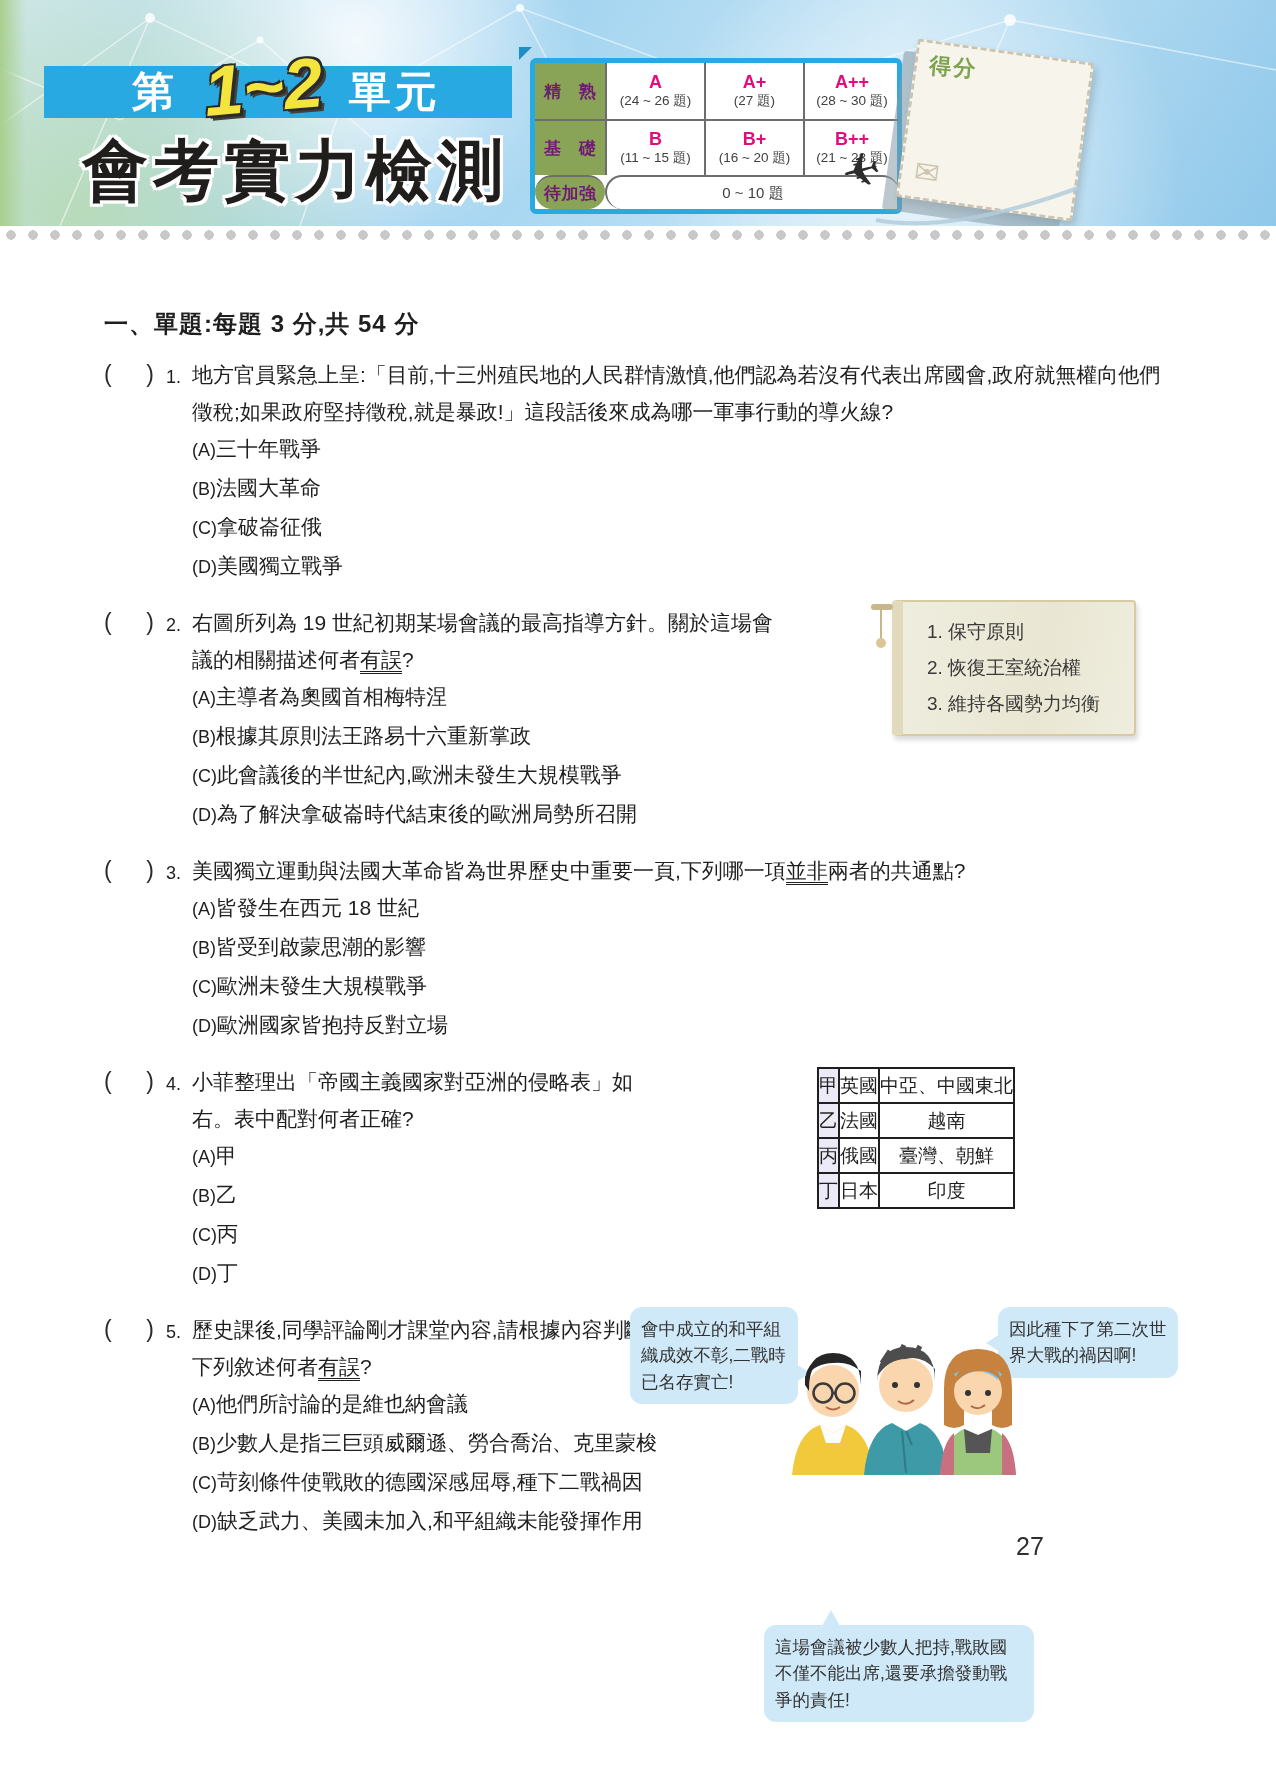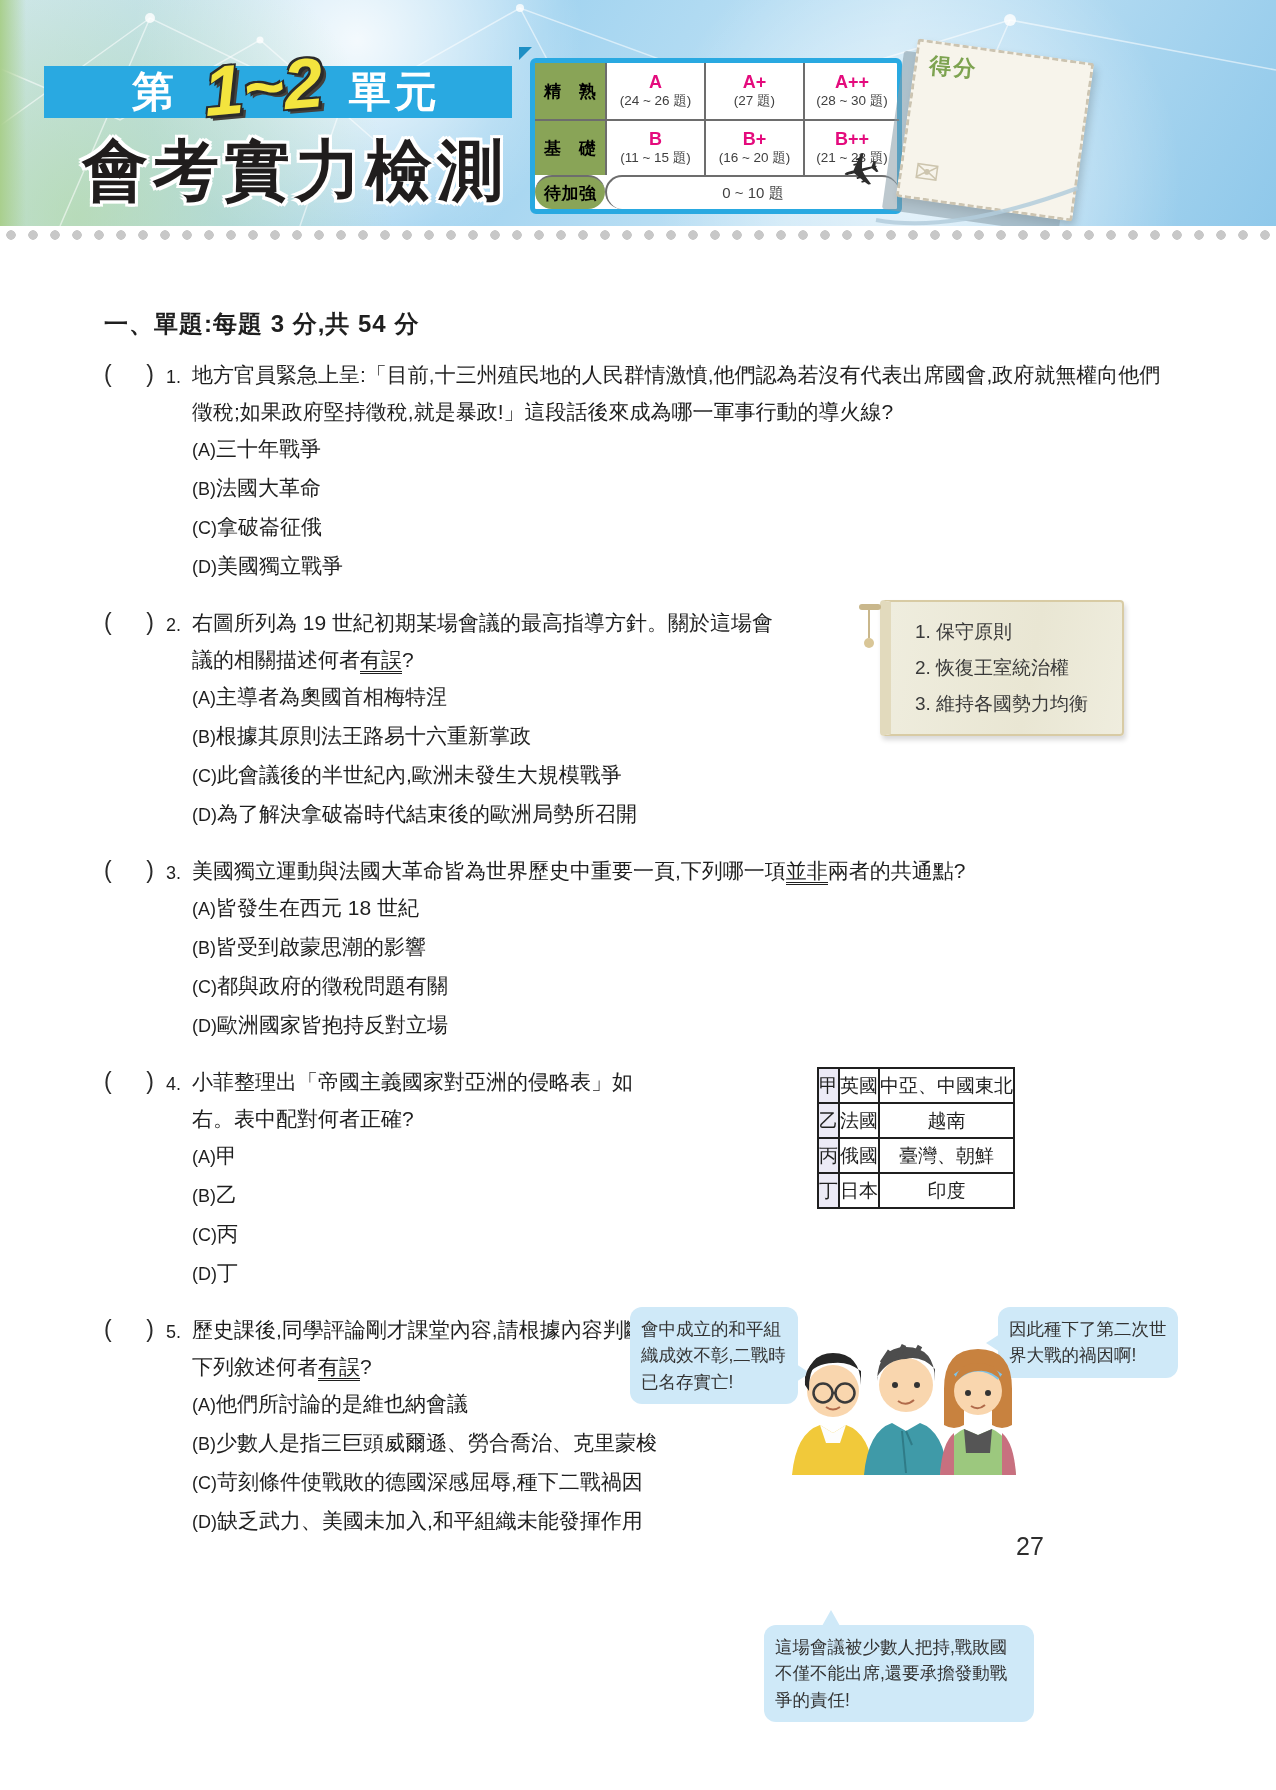--- a/index.html
+++ b/index.html
@@ -34,21 +34,21 @@
     border:5px solid #29a9e1; border-radius:6px; background:#fff;
     display:grid; grid-template-columns:70px 99px 99px 96px; }
   .grade-table::before { content:""; position:absolute; left:-16px; top:-16px;
     border-top:13px solid #1e8fc4; border-right:13px solid transparent; }
   .gcell { border-top:2px solid #6d6d6d; border-left:2px solid #6d6d6d;
     display:flex; flex-direction:column; align-items:center; justify-content:center; }
   .gcell.r1 { border-top:none; height:56px; }
   .gcell.c1 { border-left:none; }
   .gcell.mid { height:56px; }
   .gcell.r3 { height:34px;border-radius:17px; }
-  .level { background:#89a457; color:#000000; font-size:17px; font-weight:700;
+  .level { background:#89a457; color:#701a75; font-size:17px; font-weight:700;
     align-self:stretch; display:flex; align-items:flex-start; }
   .level span { display:block; width:100%; padding:0 9px; text-align:justify; text-align-last:justify; }
   .grade { font-size:18px; font-weight:800; color:#e40b7d; line-height:20px; }
   .range { font-size:13.5px; color:#3f3f3f; line-height:18px; white-space:nowrap; }
   .gspan { grid-column:2 / 5; justify-content:center; font-size:15px; color:#3f3f3f; }
 
   
   .stamp { position:absolute; left:906px; top:50px; width:178px; height:160px;
     transform:rotate(8deg); background:#f7f4eb; border:3px dashed #ccc4b1; border-radius:3px;
     box-shadow:-12px 14px 0 rgba(135,155,165,.55), 3px 5px 8px rgba(0,0,0,.18); }
@@ -71,21 +71,21 @@
   .q-ans { width:50px; flex:none; display:flex; justify-content:space-between;
     font-size:23px; color:#2a2a2a; }
   .q-num { flex:none; width:26px; margin-left:12px; font-size:18px; padding-top:3px; }
   .q-main { flex:1; position:relative; }
   .u { border-bottom:3px double #1f1f1f; }
   .option span { display:inline; }
   .opt-label { font-size:18px; }
 
   
   .q2-text { max-width:585px; }
-  .scroll-box { position:absolute; right:56px; top:-4px; width:244px; padding:12px 6px 12px 24px;
+  .scroll-box { position:absolute; right:44px; top:-4px; width:244px; padding:12px 6px 12px 24px;
     background:linear-gradient(100deg,#efedde 0%,#e9e6d3 60%,#efedde 100%);
     border:2px solid #d8cba4; border-left:11px solid #e2dabd; border-radius:4px;
     box-shadow:2px 4px 5px rgba(0,0,0,.15); }
   .scroll-box .item { font-size:19px; line-height:36px; color:#3a3a3a; white-space:nowrap; }
   .tassel { position:absolute; left:-32px; top:0; width:22px; height:48px; }
   .tassel .rod { position:absolute; left:0; top:2px; width:22px; height:6px; background:#c9b78c; border-radius:3px; }
   .tassel .string { position:absolute; left:9px; top:8px; width:2px; height:28px; background:#c9b78c; }
   .tassel .bead { position:absolute; left:5px; top:36px; width:10px; height:10px; border-radius:50%; background:#d9c697; }
 
   
@@ -241,21 +241,21 @@
     <div class="question">
       <div class="q-ans">
         <span>(</span>
           <span>)</span>
       </div>
       <div class="q-num">3.</div>
       <div class="q-main">
         <div class="q-text"><span>美國獨立運動與法國大革命皆為世界歷史中重要一頁,下列哪一項</span><span class="u">並非</span><span>兩者的共通點?</span></div>
         <div class="option"><span class="opt-label">(A)</span><span>皆發生在西元 18 世紀</span></div>
         <div class="option"><span class="opt-label">(B)</span><span>皆受到啟蒙思潮的影響</span></div>
-        <div class="option"><span class="opt-label">(C)</span><span>都與政府的徵稅問題有關</span></div>
+        <div class="option"><span class="opt-label">(C)</span><span>歐洲未發生大規模戰爭</span></div>
         <div class="option"><span class="opt-label">(D)</span><span>歐洲國家皆抱持反對立場</span></div>
       </div>
     </div>
 
     <div class="question">
       <div class="q-ans">
         <span>(</span>
           <span>)</span>
       </div>
       <div class="q-num">4.</div>

